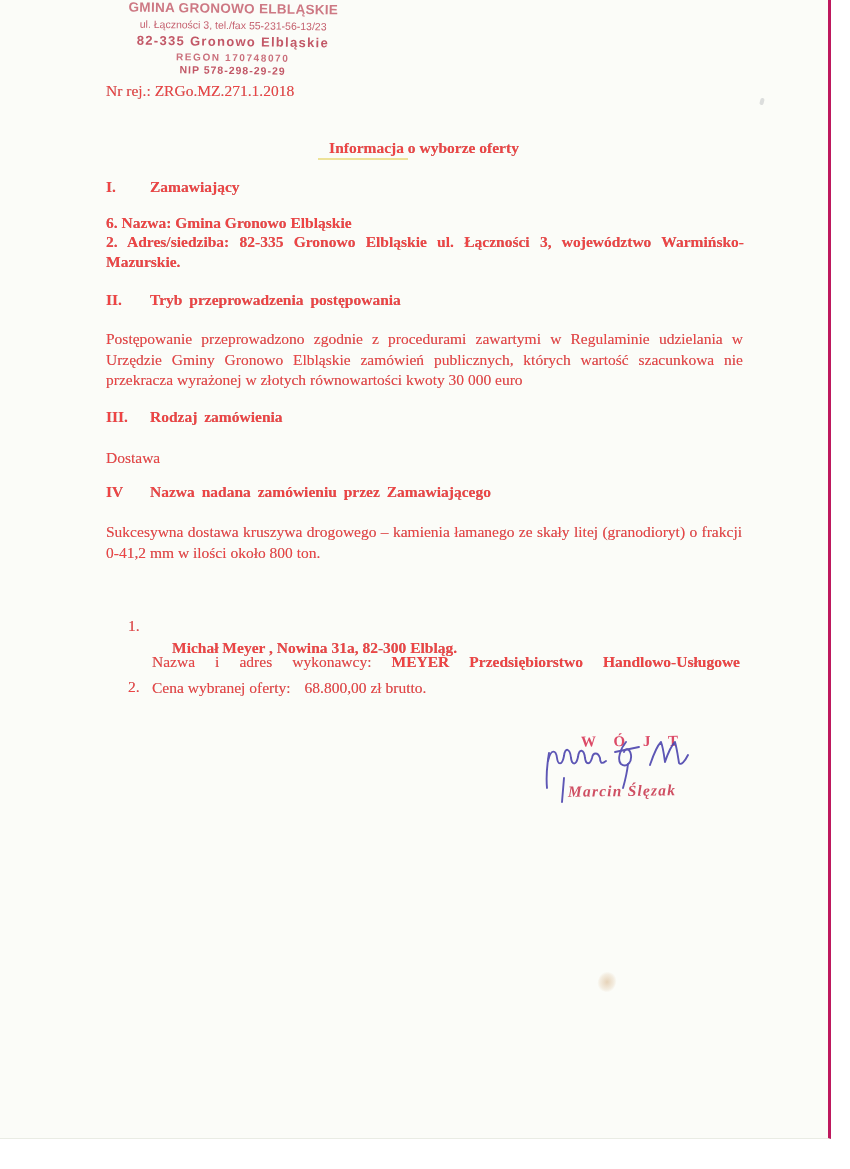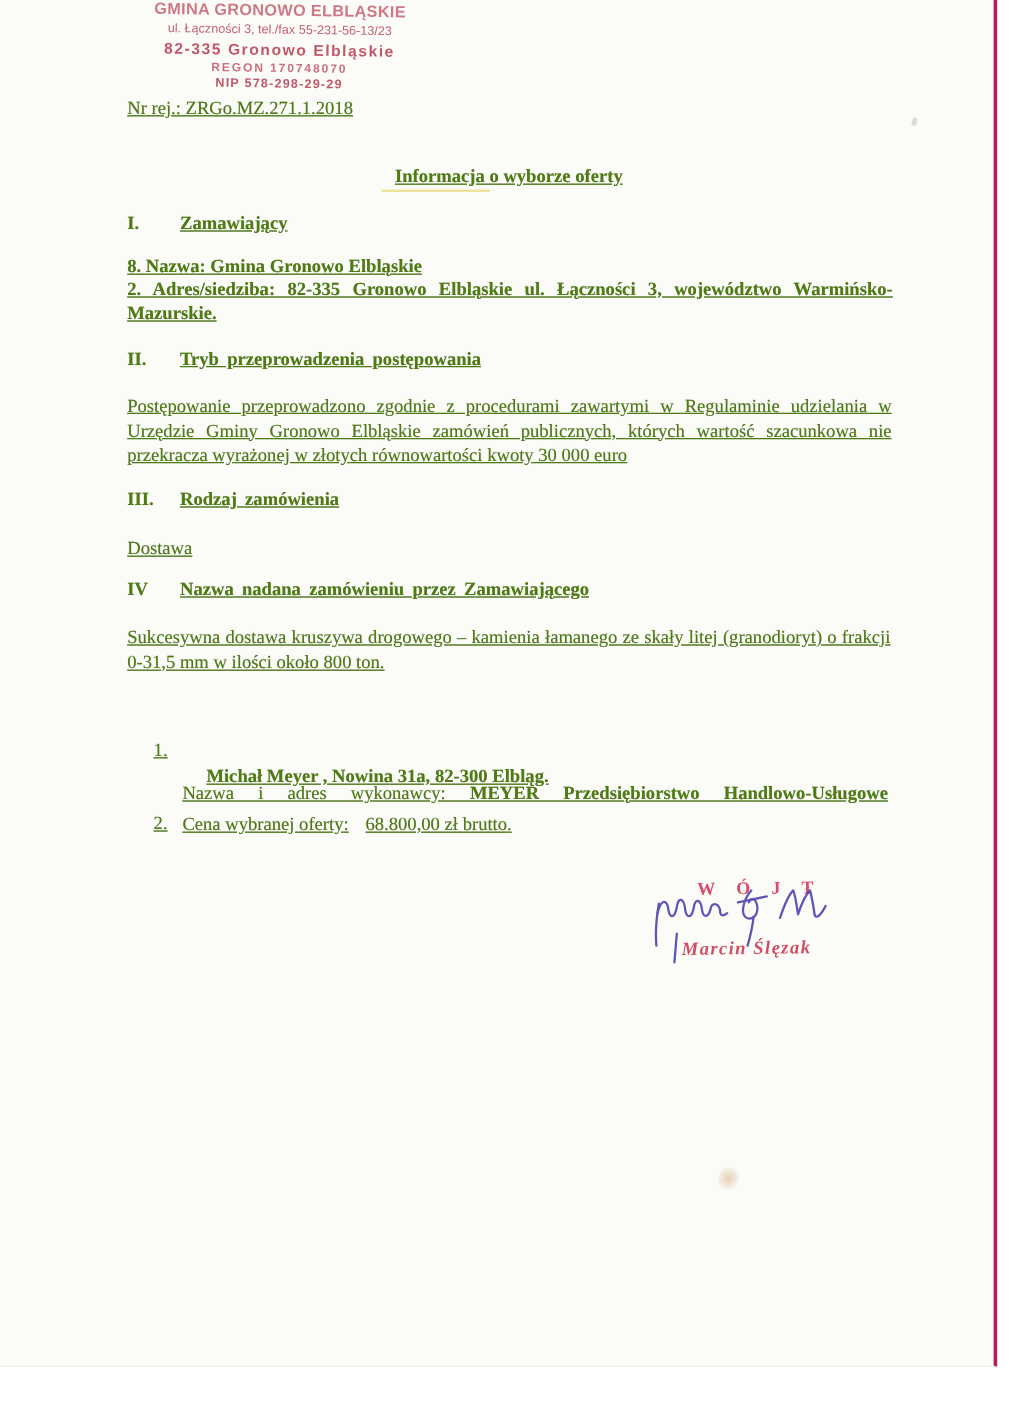--- a/index.html
+++ b/index.html
@@ -7,21 +7,21 @@
     width:850px; height:1169px; position:relative; background:#ffffff;
     font-family:"Liberation Serif", serif; overflow:hidden;
   }
   .page {
     position:absolute; left:0; top:0; width:828px; height:1138px;
     background:#fbfcf8;
     border-right:3px solid #be185d;
     border-bottom:1px solid #e9ece4;
   }
   .abs { position:absolute; }
-  .ink { color:#4d7c0f; text-shadow:0 0 0.6px rgba(50,51,59,0.42);text-decoration:underline; }
+  .ink { color:#ef4444; text-shadow:0 0 0.6px rgba(50,51,59,0.42); }
   .b { font-weight:bold; }
   .body-text { font-size:15.5px; line-height:20.6px; }
   .just { text-align:justify; }
 
   
   .stamp {
     left:108px; top:1px; width:250px; text-align:center;
     transform:rotate(0.8deg); color:#c25867;
     font-family:"Liberation Sans", sans-serif;
   }
@@ -78,37 +78,37 @@
   </div>
 
   <div class="abs ref ink">Nr rej.: ZRGo.MZ.271.1.2018</div>
 
   <div class="abs title ink">Informacja o wyborze oferty</div>
   <div class="abs title-underline"></div>
 
   <div class="abs heading ink" style="top:178px;">
     <span class="num">I.</span><span>Zamawiający</span>
   </div>
-  <div class="abs body-text ink b" style="left:106px; top:213px;">8. Nazwa: Gmina Gronowo Elbląskie</div>
+  <div class="abs body-text ink b" style="left:106px; top:213px;">6. Nazwa: Gmina Gronowo Elbląskie</div>
   <div class="abs body-text ink b just" style="left:106px; top:232px; width:638px; line-height:19.8px;">2. Adres/siedziba: 82-335 Gronowo Elbląskie ul. Łączności 3, województwo Warmińsko-Mazurskie.</div>
 
   <div class="abs heading ink" style="top:291px;">
     <span class="num">II.</span><span>Tryb przeprowadzenia postępowania</span>
   </div>
   <div class="abs body-text ink just" style="left:106px; top:329px; width:637px;">Postępowanie przeprowadzono zgodnie z procedurami zawartymi w Regulaminie udzielania w Urzędzie Gminy Gronowo Elbląskie zamówień publicznych, których wartość szacunkowa nie przekracza wyrażonej w złotych równowartości kwoty 30 000 euro</div>
 
   <div class="abs heading ink" style="top:408px;">
     <span class="num">III.</span><span>Rodzaj zamówienia</span>
   </div>
   <div class="abs body-text ink" style="left:106px; top:448px;">Dostawa</div>
 
   <div class="abs heading ink" style="top:483px;">
     <span class="num">IV</span><span>Nazwa nadana zamówieniu przez Zamawiającego</span>
   </div>
-  <div class="abs body-text ink just" style="left:106px; top:522px; width:636px;">Sukcesywna dostawa kruszywa drogowego – kamienia łamanego ze skały litej (granodioryt) o frakcji 0-31,5 mm w ilości około 800 ton.</div>
+  <div class="abs body-text ink just" style="left:106px; top:522px; width:636px;">Sukcesywna dostawa kruszywa drogowego – kamienia łamanego ze skały litej (granodioryt) o frakcji 0-41,2 mm w ilości około 800 ton.</div>
 
 
   <div class="abs marker ink" style="left:128px; top:617px;">1.</div>
   <div class="abs body-text ink lastjust" style="left:152px; top:617px; width:588px;">
     <span>Nazwa i adres wykonawcy:</span> <span class="b">MEYER Przedsiębiorstwo Handlowo-Usługowe</span>
   </div>
   <div class="abs body-text ink b" style="left:152px; top:638px;margin-left:20px;">Michał Meyer , Nowina 31a, 82-300 Elbląg.</div>
 
   <div class="abs marker ink" style="left:128px; top:678px;">2.</div>
   <div class="abs body-text ink" style="left:152px; top:678px;">

